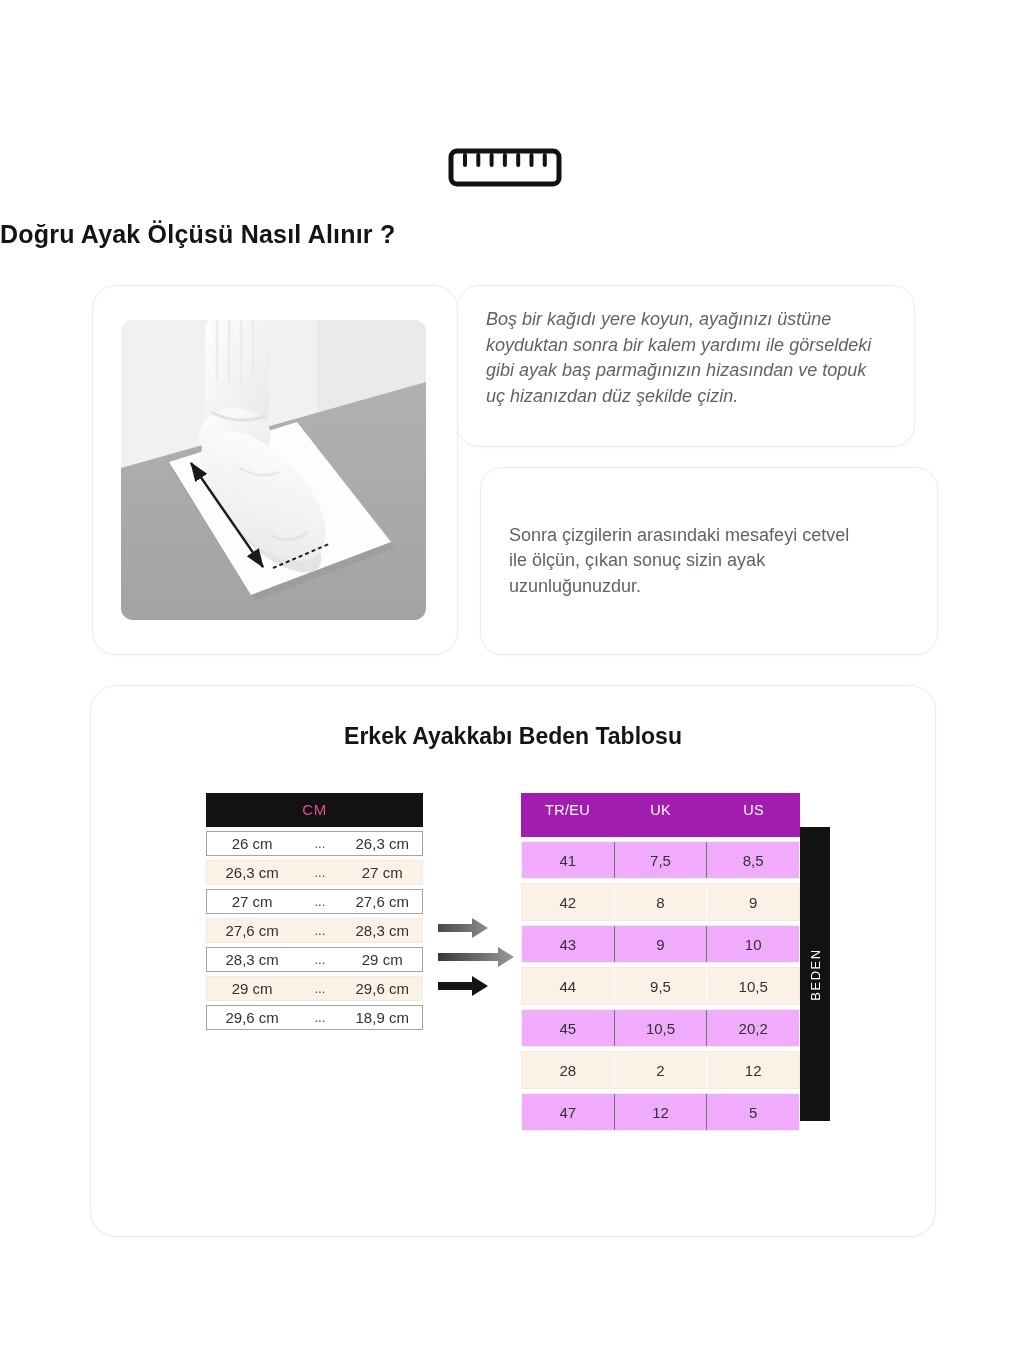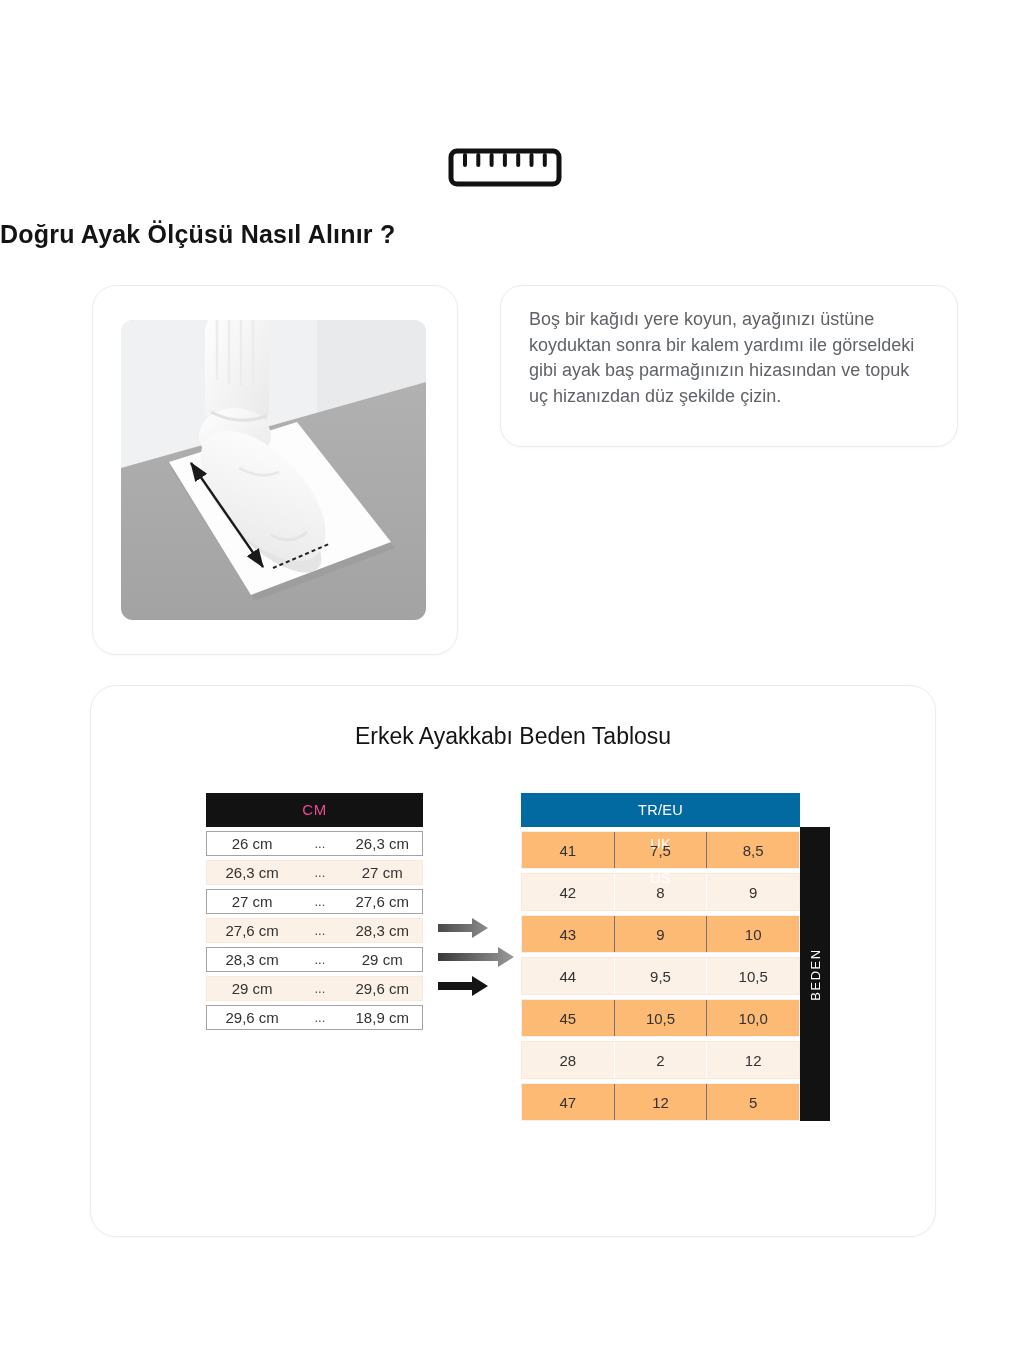--- a/index.html
+++ b/index.html
@@ -29,27 +29,27 @@
     box-shadow:0 1px 3px rgba(0,0,0,0.03);
   }
   .photo-card { left:92px; top:285px; width:366px; height:370px; border-radius:24px; }
   .photo {
     position:absolute; left:28px; top:34px; width:305px; height:300px;
     border-radius:12px; overflow:hidden; background:#ededed;
   }
   .photo svg { display:block; }
 
   .text-card p { font-size:18px; line-height:25.5px; color:#5f6368; }
-  .card-1 { left:500px; top:285px; width:458px; height:162px; padding:21px 34px 0 28px; }
+  .card-1 { left:457px; top:285px; width:458px; height:162px; padding:21px 34px 0 28px;font-style:italic; }
   .card-2 { left:480px; top:467px; width:458px; height:188px; display:flex; align-items:center;
             padding:0 70px 0 28px; }
 
   
   .size-card { left:90px; top:685px; width:846px; height:552px; border-radius:26px; }
-  .size-title { padding-top:37px; text-align:center; font-size:23px; font-weight:400; color:#141414; }
+  .size-title { padding-top:37px; text-align:center; font-size:23px; font-weight:700; color:#141414; }
 
   
   .cm-table { position:absolute; left:115px; top:107px; width:217px; }
   .cm-head {
     height:34px; line-height:34px; background:#121212; color:#ec4899;
     text-align:center; font-size:15px; letter-spacing:.5px;
   }
   .cm-row {
     display:flex; align-items:center; height:25px; margin-top:4px;
     background:#ffffff; border:1px solid #a3a3a3;
@@ -58,25 +58,25 @@
   .cm-cell { text-align:center; font-size:15px; color:#323232; }
   .cm-cell.c0 { width:42%; }
   .cm-cell.c1 { width:21%; font-size:13px; color:#4a4a4a; }
   .cm-cell.c2 { width:37%; }
 
   
   .arrows { position:absolute; left:345px; top:226px; }
 
   
   .sz-table { position:absolute; left:430px; top:107px; width:279px; }
-  .sz-head { display:flex; height:34px; background:#0369a1; color:#ffffff;flex-direction:column; }
+  .sz-head { display:flex; height:44px; background:#a21caf; color:#ffffff; }
   .sz-head span { flex:1; text-align:center; line-height:34px; font-size:14.5px; letter-spacing:.3px; }
   .sz-row {
     display:flex; height:38px; margin-top:4px;
-    background:#fdba74; border:1px solid #f1f1f1;
+    background:#f0abfc; border:1px solid #f1f1f1;
   }
   .sz-body .sz-row:nth-child(even) { background:#fcf1e6; border-color:#f8e9da; }
   .sz-cell {
     flex:1; display:flex; align-items:center; justify-content:center;
     font-size:15px; color:#323232; border-left:1px solid #737373; height:100%;
   }
   .sz-cell:first-child { border-left:none; }
   .sz-body .sz-row:nth-child(even) .sz-cell { border-left-color:#ffffff; }
 
   
@@ -151,20 +151,23 @@
 
         <line x1="152" y1="248" x2="208" y2="224" stroke="#222222" stroke-width="2" stroke-dasharray="4 3"></line>
       </svg>
     </div>
   </section>
 
   <section class="card text-card card-1">
     <p>Boş bir kağıdı yere koyun, ayağınızı üstüne koyduktan sonra bir kalem yardımı ile görseldeki gibi ayak baş parmağınızın hizasından ve topuk uç hizanızdan düz şekilde çizin.</p>
   </section>
 
+  <section class="card text-card card-2">
+    <p>Sonra çizgilerin arasındaki mesafeyi cetvel ile ölçün, çıkan sonuç sizin ayak uzunluğunuzdur.</p>
+  </section>
 
   <section class="card size-card">
     <h2 class="size-title">Erkek Ayakkabı Beden Tablosu</h2>
 
     <div class="cm-table">
       <div class="cm-head">CM</div>
       <div class="cm-body" id="cm-body">
           <div class="cm-row">
             <div class="cm-cell c0">26 cm</div>
             <div class="cm-cell c1">...</div>
@@ -242,21 +245,21 @@
             <div class="sz-cell c2">10</div>
           </div>
           <div class="sz-row">
             <div class="sz-cell c0">44</div>
             <div class="sz-cell c1">9,5</div>
             <div class="sz-cell c2">10,5</div>
           </div>
           <div class="sz-row">
             <div class="sz-cell c0">45</div>
             <div class="sz-cell c1">10,5</div>
-            <div class="sz-cell c2">10,0</div>
+            <div class="sz-cell c2">20,2</div>
           </div>
           <div class="sz-row">
             <div class="sz-cell c0">28</div>
             <div class="sz-cell c1">2</div>
             <div class="sz-cell c2">12</div>
           </div>
           <div class="sz-row">
             <div class="sz-cell c0">47</div>
             <div class="sz-cell c1">12</div>
             <div class="sz-cell c2">5</div>

